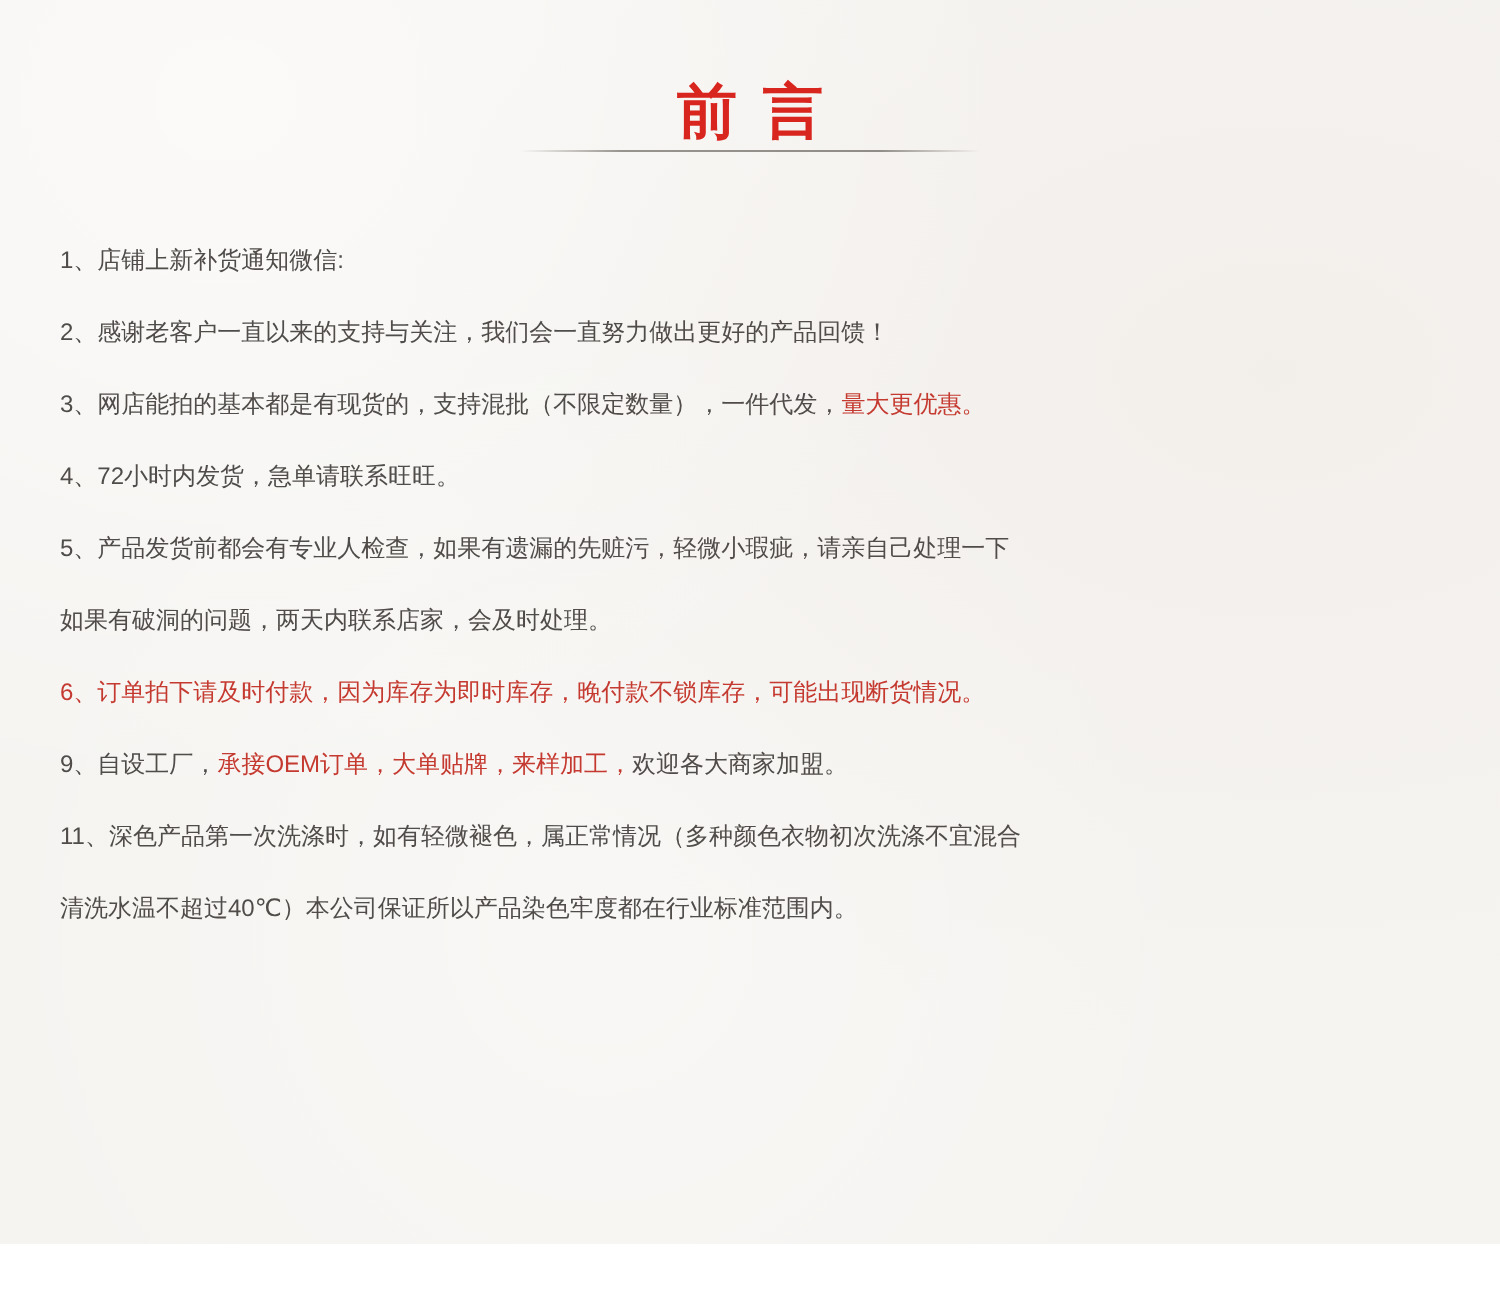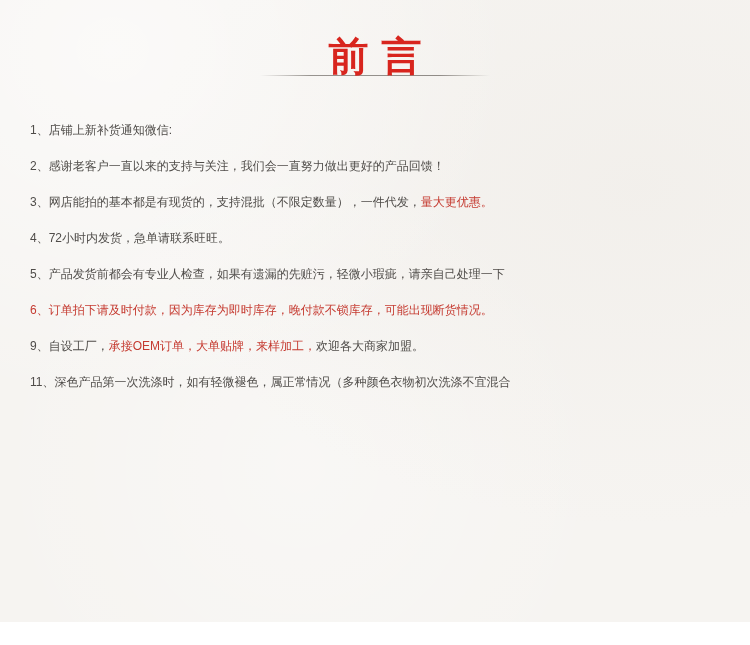--- a/index.html
+++ b/index.html
@@ -31,21 +31,21 @@
       radial-gradient(ellipse at 85% 30%, rgba(235,231,225,0.35), rgba(235,231,225,0) 55%),
       radial-gradient(ellipse at 40% 75%, rgba(255,255,255,0.30), rgba(255,255,255,0) 50%);
     overflow: hidden;
   }
   .header {
     padding-top: 41px;
     text-align: center;
   }
   .page-title {
     margin: 0;
-    font-size: 40px;
+    font-size: 30px;
     line-height: 31px;
     font-weight: bold;
     letter-spacing: 13px;
     padding-left: 13px; 
     color: #d8251e;
   }
   .title-underline {
     width: 230px;
     height: 1px;
     margin: 3px auto 0 auto;
@@ -76,19 +76,19 @@
   <div class="paper">
     <div class="header">
       <h1 class="page-title">前言</h1>
       <div class="title-underline"></div>
     </div>
     <div class="content" id="notice-list">
         <p><span class="seg-dark">1、店铺上新补货通知微信:</span></p>
         <p><span class="seg-dark">2、感谢老客户一直以来的支持与关注，我们会一直努力做出更好的产品回馈！</span></p>
         <p><span class="seg-dark">3、网店能拍的基本都是有现货的，支持混批（不限定数量），一件代发，</span><span class="seg-red">量大更优惠。</span></p>
         <p><span class="seg-dark">4、72小时内发货，急单请联系旺旺。</span></p>
-        <p><span class="seg-dark">5、产品发货前都会有专业人检查，如果有遗漏的先赃污，轻微小瑕疵，请亲自己处理一下</span><br></p>
+        <p><span class="seg-dark">5、产品发货前都会有专业人检查，如果有遗漏的先赃污，轻微小瑕疵，请亲自己处理一下</span><br><span class="seg-dark">如果有破洞的问题，两天内联系店家，会及时处理。</span></p>
         <p><span class="seg-red">6、订单拍下请及时付款，因为库存为即时库存，晚付款不锁库存，可能出现断货情况。</span></p>
         <p><span class="seg-dark">9、自设工厂，</span><span class="seg-red">承接OEM订单，大单贴牌，来样加工，</span><span class="seg-dark">欢迎各大商家加盟。</span></p>
-        <p><span class="seg-dark">11、深色产品第一次洗涤时，如有轻微褪色，属正常情况（多种颜色衣物初次洗涤不宜混合</span><br></p>
+        <p><span class="seg-dark">11、深色产品第一次洗涤时，如有轻微褪色，属正常情况（多种颜色衣物初次洗涤不宜混合</span><br><span class="seg-dark">清洗水温不超过40℃）本公司保证所以产品染色牢度都在行业标准范围内。</span></p>
       </div>
   </div>
 </div>
 
 </body></html>

